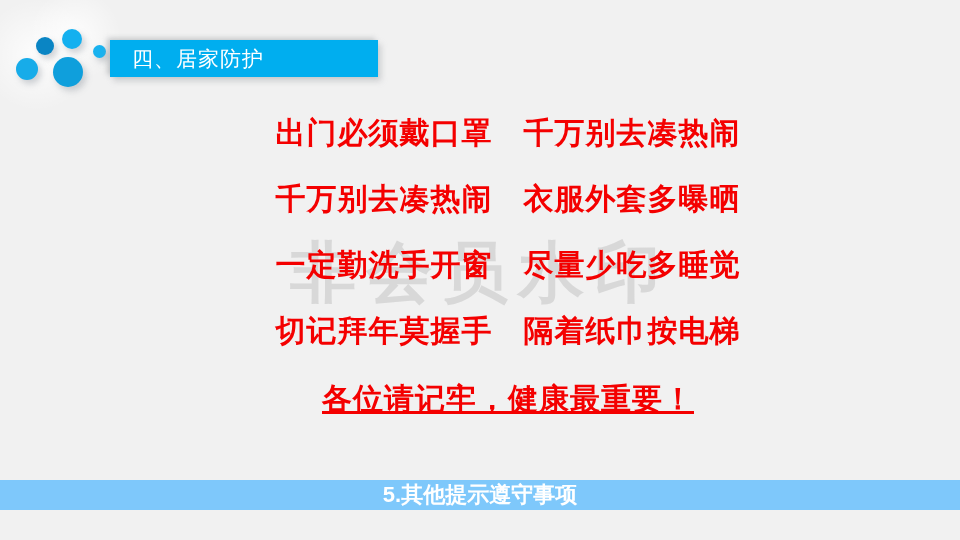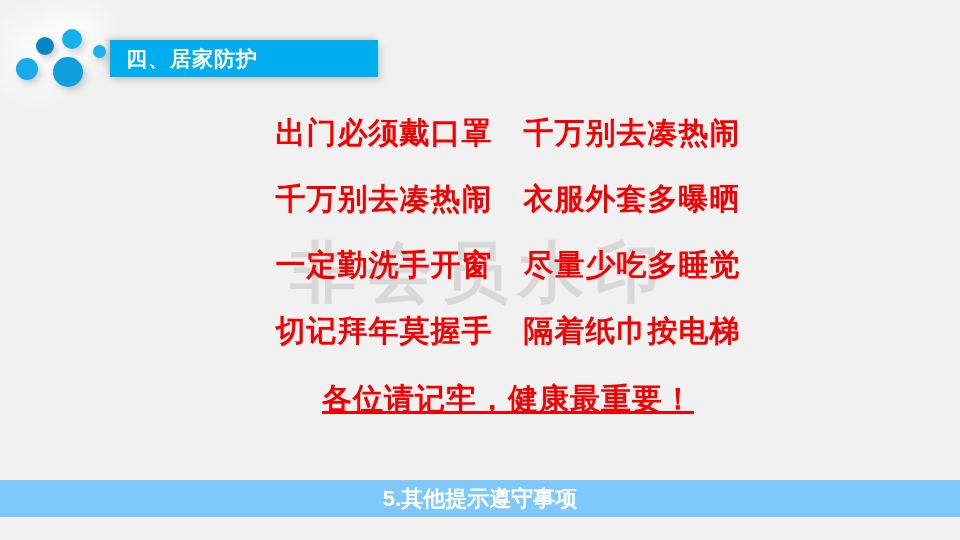--- a/index.html
+++ b/index.html
@@ -57,23 +57,23 @@
     height: 37px;
     background: #00aeef;
     box-shadow: -3px -2px 5px rgba(150,155,160,0.45),
                  3px  4px 6px rgba(150,155,160,0.40);
     display: flex;
     align-items: center;
   }
   .section-header .label {
     color: #ffffff;
     font-size: 21px;
-    font-weight: bold;
+    font-weight: normal;
     letter-spacing: 1px;
-    margin-left: 16px;
+    margin-left: 22px;
     white-space: nowrap;
   }
 
   
   .body-block {
     position: absolute;
     left: 0;
     top: 100px;
     width: 960px;
     text-align: center;
@@ -110,21 +110,21 @@
     pointer-events: none;
     user-select: none;
   }
 
   
   .footer-bar {
     position: absolute;
     left: 0;
     top: 480px;
     width: 960px;
-    height: 37px;
+    height: 30px;
     background: #7ec8fb;
     display: flex;
     align-items: center;
     justify-content: center;
   }
   .footer-bar .footer-label {
     color: #ffffff;
     font-size: 22px;
     font-weight: bold;
     letter-spacing: 0px;

